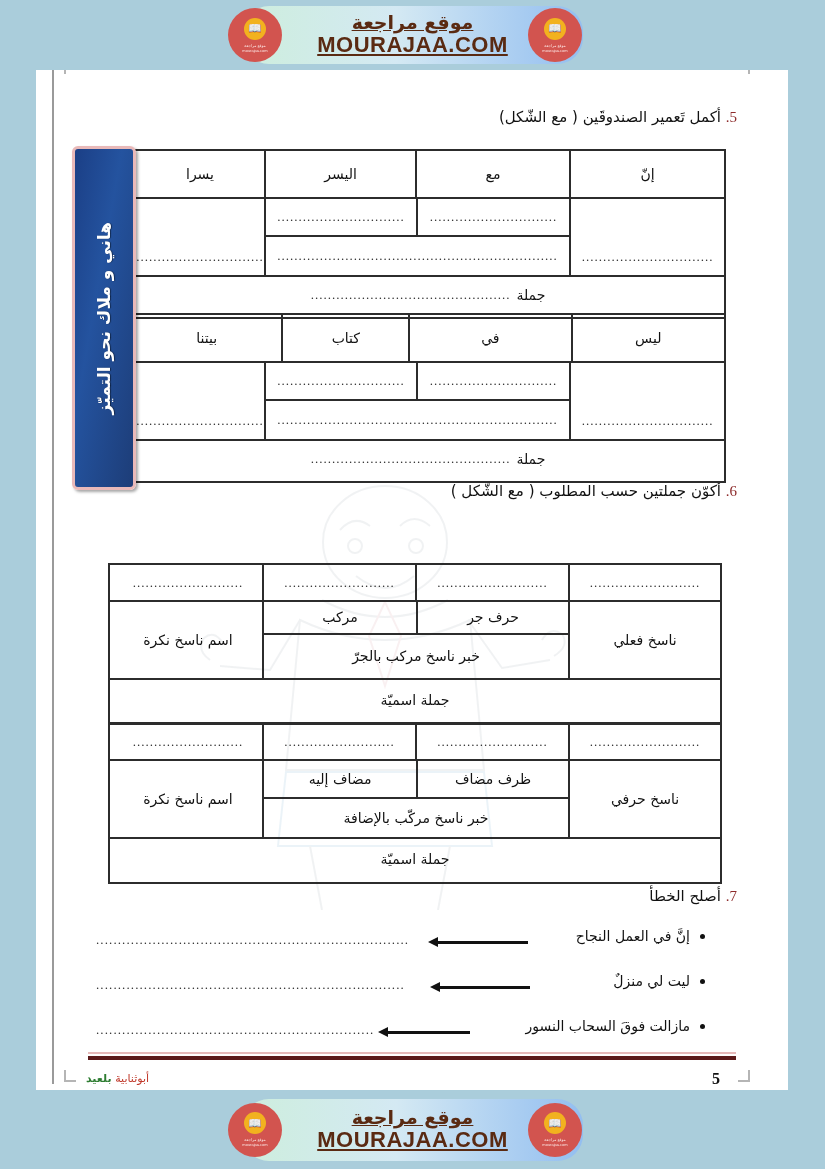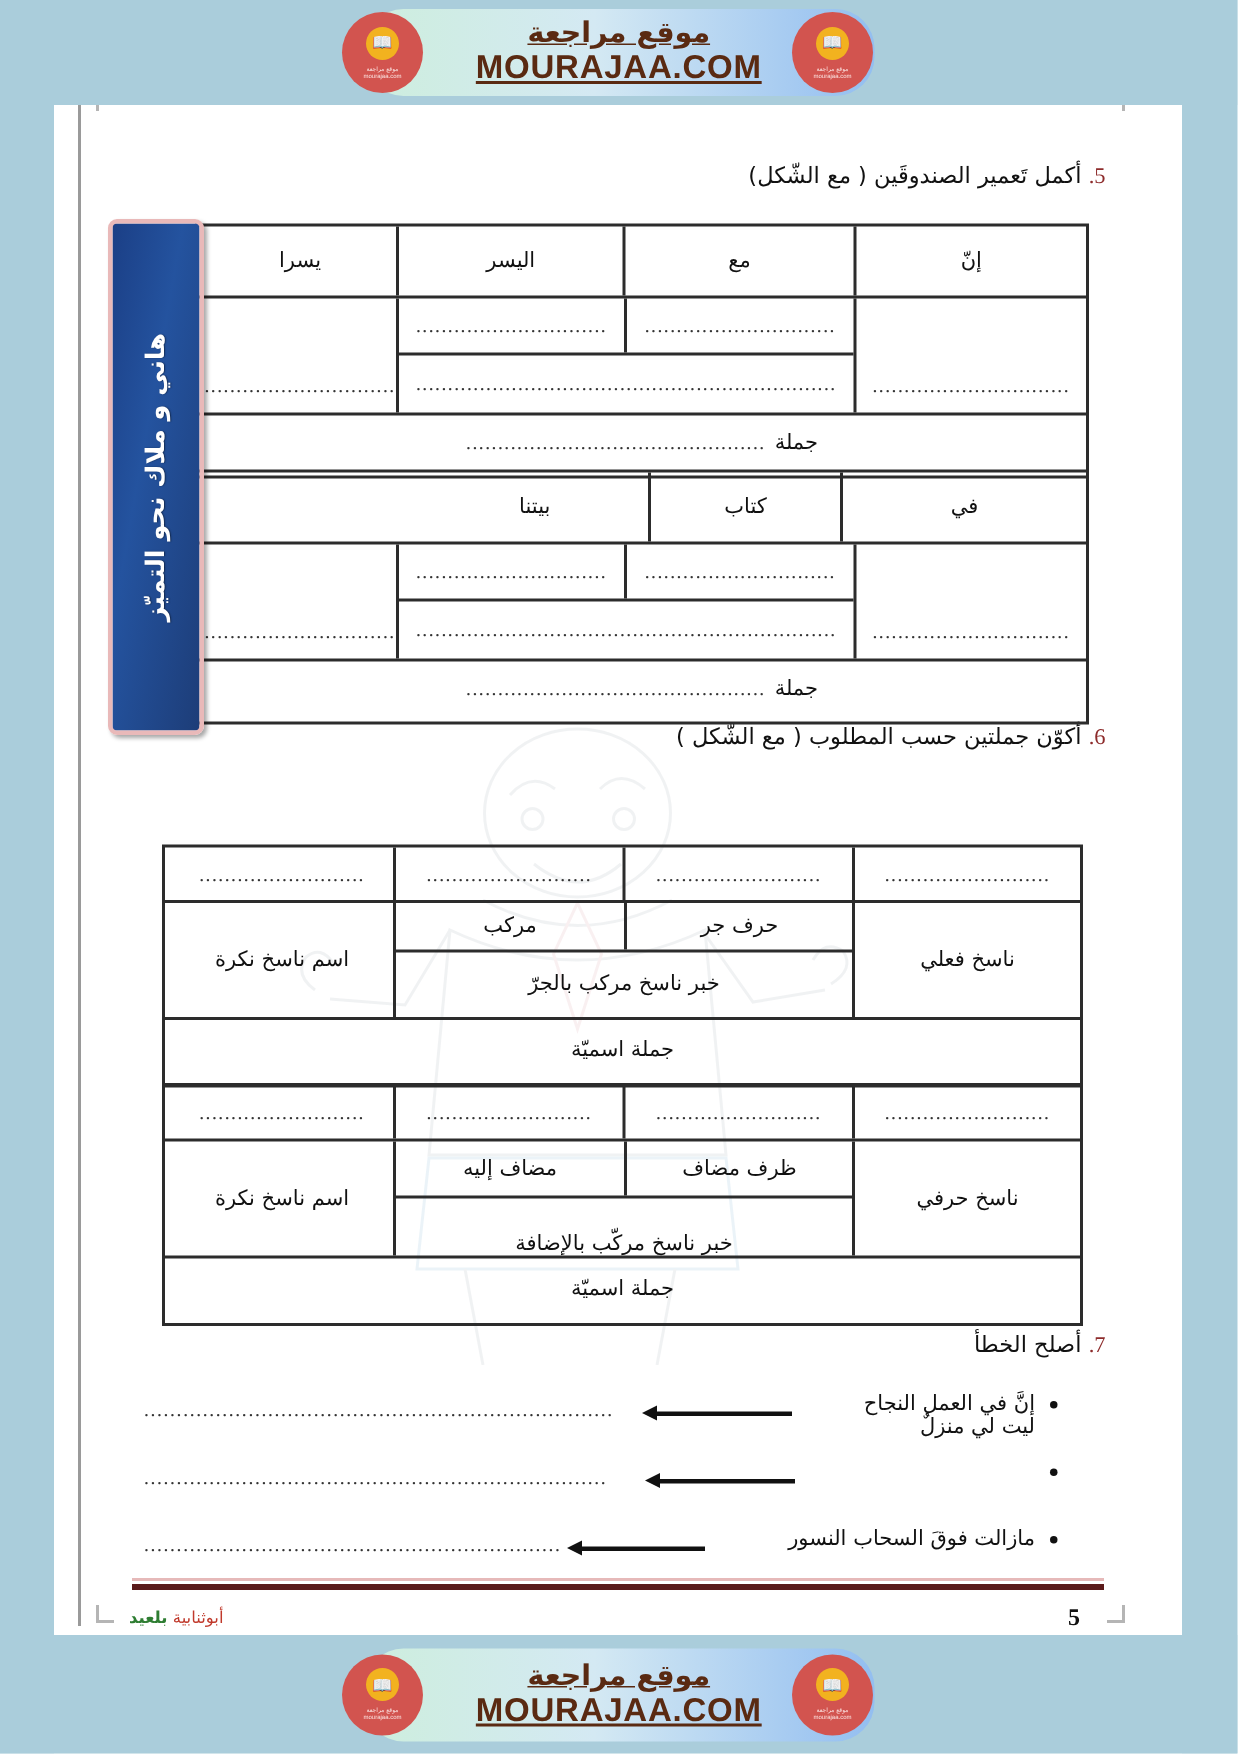--- a/index.html
+++ b/index.html
@@ -265,20 +265,21 @@
     <div class="row" style="height:36px;">
       <div class="fullrow">
         <span>جملة</span>
         <span class="dots" style="margin-right:6px;">...............................................</span>
       </div>
     </div>
   </div>
 
   <div class="tbl" style="left:130px;top:313px;width:592px;height:166px;">
     <div class="row rowline" style="height:48px;">
+      <div class="cell" style="width:155px;">ليس</div>
       <div class="cell" style="width:164px;">في</div>
       <div class="cell" style="width:128px;">كتاب</div>
       <div class="cell" style="width:151px;">بيتنا</div>
     </div>
     <div class="row rowline" style="height:78px;">
       <div class="cell" style="width:155px;flex-direction:column;border-left:2px solid #2c2c2c;">
         <div style="flex:1;width:100%;"></div>
         <div class="dots" style="width:100%;text-align:center;padding-bottom:10px;">...............................</div>
       </div>
       <div class="splitwrap" style="width:305px;border-left:2px solid #2c2c2c;">
@@ -362,21 +363,21 @@
           <span class="dots">..........................</span>
         </div>
     </div>
     <div class="row rowline" style="height:78px;">
       <div class="cell" style="width:152px;">ناسخ حرفي</div>
       <div class="splitwrap" style="width:306px;border-left:2px solid #2c2c2c;">
         <div class="top" style="height:38px;">
           <div class="cell" style="width:153px;border-left:2px solid #2c2c2c;">ظرف مضاف</div>
           <div class="cell" style="width:153px;border-left:none;">مضاف إليه</div>
         </div>
-        <div class="bot" style="height:38px;align-items:flex-end;">
+        <div class="bot" style="height:38px;">
           <div class="cell" style="width:306px;border-left:none;">خبر ناسخ مركّب بالإضافة</div>
         </div>
       </div>
       <div class="cell" style="width:148px;border-left:none;">اسم ناسخ نكرة</div>
     </div>
     <div class="row" style="height:39px;">
       <div class="fullrow">جملة اسميّة</div>
     </div>
   </div>
 
@@ -387,21 +388,21 @@
 
   <div class="bullet-dot" style="left:700px;top:934px;"></div>
   <div class="sent" style="left:520px;top:928px;width:170px;text-align:right;">إنَّ في العمل النجاح</div>
   <div class="arrow" style="left:428px;top:937px;width:100px;">
     <div class="shaft" style="width:92px;"></div>
       <div class="head"></div>
   </div>
   <div class="blankdots" style="left:96px;top:932px;">........................................................................</div>
 
   <div class="bullet-dot" style="left:700px;top:979px;"></div>
-  <div class="sent" style="left:560px;top:943px;width:130px;text-align:right;">ليت لي منزلٌ</div>
+  <div class="sent" style="left:560px;top:973px;width:130px;text-align:right;">ليت لي منزلٌ</div>
   <div class="arrow" style="left:430px;top:982px;width:100px;">
     <div class="shaft" style="width:92px;"></div>
       <div class="head"></div>
   </div>
   <div class="blankdots" style="left:96px;top:977px;">.......................................................................</div>
 
   <div class="bullet-dot" style="left:700px;top:1024px;"></div>
   <div class="sent" style="left:468px;top:1018px;width:222px;text-align:right;">مازالت فوقَ السحاب النسور</div>
   <div class="arrow" style="left:378px;top:1027px;width:92px;">
     <div class="shaft" style="width:84px;"></div>

